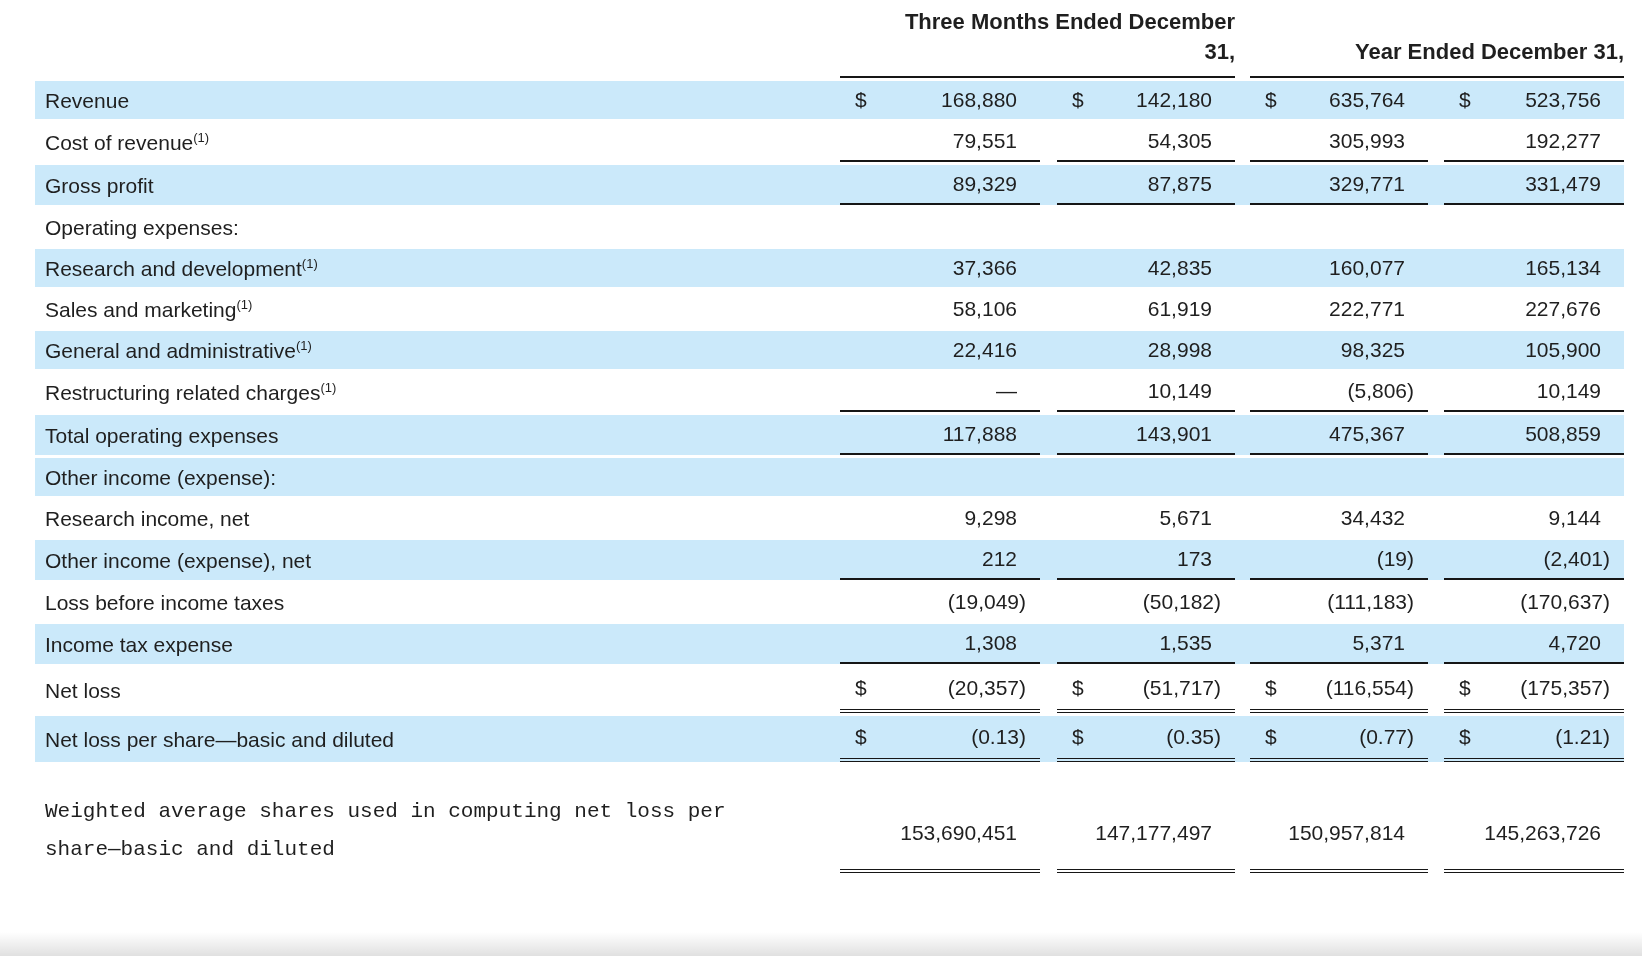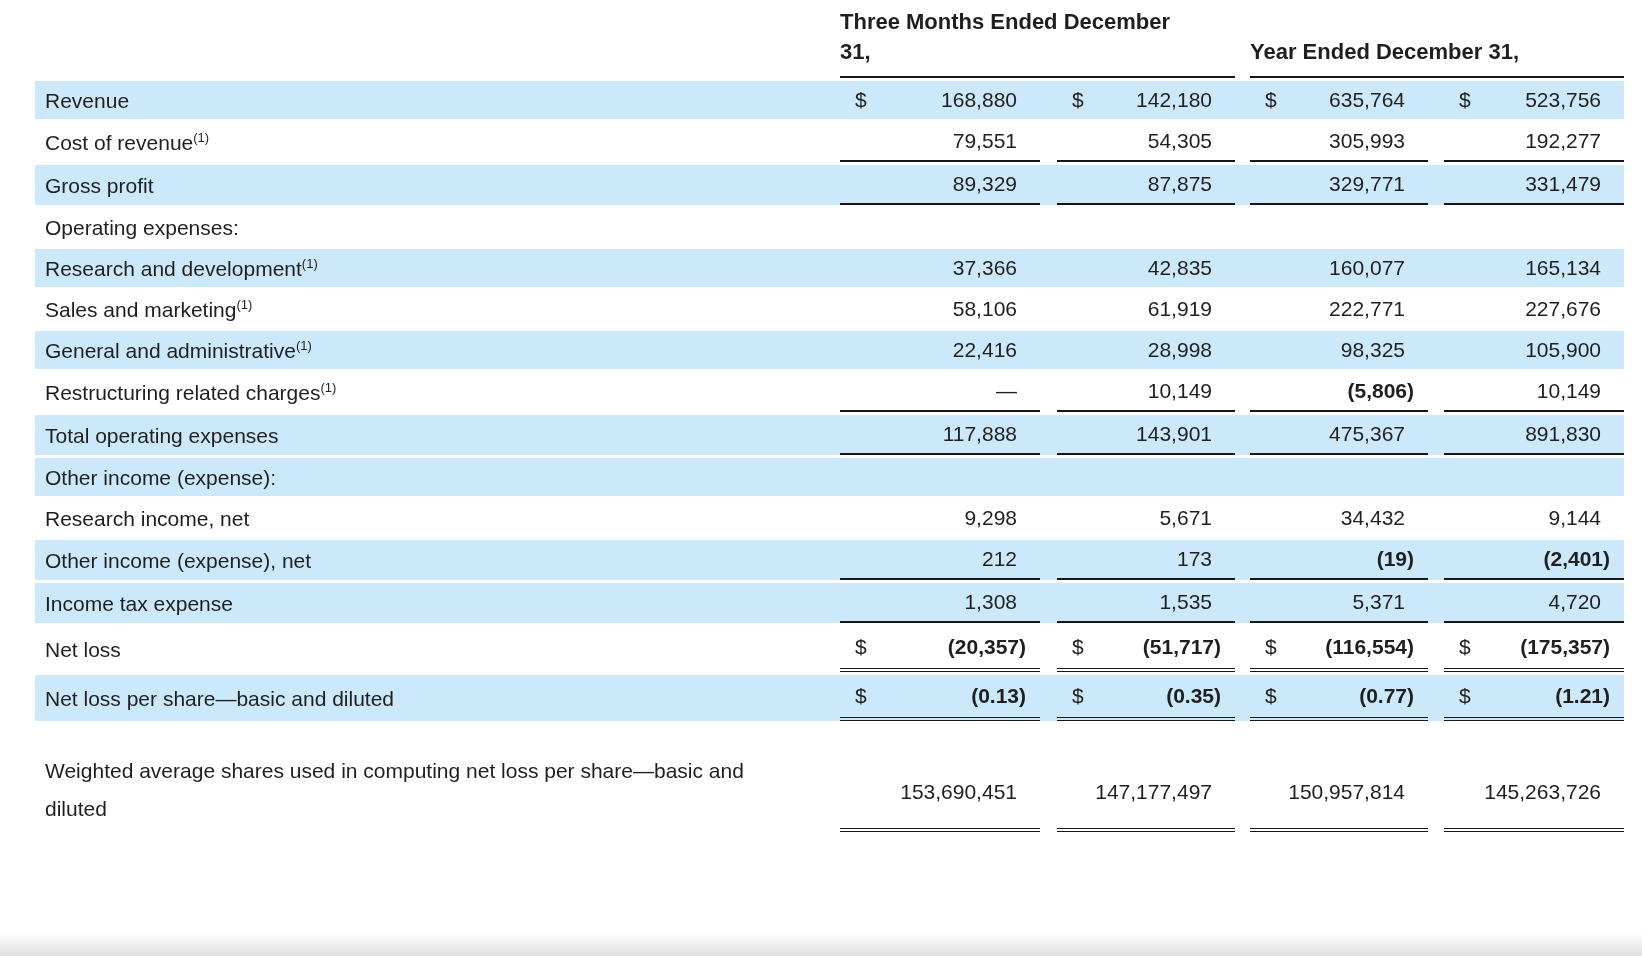--- a/index.html
+++ b/index.html
@@ -16,51 +16,51 @@
     border-spacing: 0 3px;
     table-layout: fixed;
     margin: 4px 0 0 35px;
     width: 1589px;
     font-size: 21px;
   }
   td { padding: 0; vertical-align: middle; height: 38px; }
 
   
   td.phead {
-    text-align: left; font-weight: bold; font-size: 22px;
+    text-align: right; font-weight: bold; font-size: 22px;
     vertical-align: bottom;
     border-bottom: 2px solid #161616;
     padding-bottom: 9px;
   }
   td.phead div { min-height: 30px; line-height: 30px; }
   td.yhead {
     text-align: center; font-weight: bold; font-size: 22px;
     border-bottom: 2px solid #161616;
     height: 40px; padding-bottom: 4px;
     vertical-align: bottom;
   }
 
   
   tr.hl { background: #cbe9fa; }
   td.label { text-align: left; padding-left: 10px; }
   td.label .lbl-wrap { max-width: 750px; display: block; line-height: 37px; }
   td.label.indent { }
   sup { font-size: 13px; line-height: 0; }
   td.dollar { text-align: left; padding-left: 15px; }
   td.value { text-align: right; padding-right: 23px; white-space: nowrap; }
-  td.value.paren { padding-right: 14px; font-weight: bold; }
+  td.value.paren { padding-right: 14px; }
   td.gap { }
 
   td.single { border-bottom: 2px solid #161616; }
   td.double { border-bottom: 4px double #161616; }
 
   tr.big td { height: 42px; }
   tr.tall td { height: 80px; vertical-align: bottom; }
   tr.tall td.value, tr.tall td.dollar { padding-bottom: 24px; }
-  tr.tall td.label { padding-bottom: 4px; }
+  tr.tall td.label { padding-bottom: 4px; font-family: Liberation Mono, monospace; }
   tr.tall td.label .lbl-wrap { line-height: 38px; }
 
   .page-fade {
     position: absolute; left: 0; bottom: 0;
     width: 1642px; height: 24px;
     background: linear-gradient(to bottom, rgba(0,0,0,0), rgba(0,0,0,0.12));
     pointer-events: none;
   }
 </style>
 </head>
@@ -231,21 +231,21 @@
         <td class="dollar single"></td>
         <td class="value single">117,888</td>
         <td class="gap"></td>
         <td class="dollar single"></td>
         <td class="value single">143,901</td>
         <td class="gap"></td>
         <td class="dollar single"></td>
         <td class="value single">475,367</td>
         <td class="gap"></td>
         <td class="dollar single"></td>
-        <td class="value single">891,830</td>
+        <td class="value single">508,859</td>
       </tr>
       <tr class="hl">
         <td class="label">
           <span class="lbl-wrap">Other income (expense):</span>
         </td>
         <td class="dollar "></td>
         <td class="value "></td>
         <td class="gap"></td>
         <td class="dollar "></td>
         <td class="value "></td>
@@ -280,20 +280,36 @@
         <td class="value single">212</td>
         <td class="gap"></td>
         <td class="dollar single"></td>
         <td class="value single">173</td>
         <td class="gap"></td>
         <td class="dollar single"></td>
         <td class="value single paren">(19)</td>
         <td class="gap"></td>
         <td class="dollar single"></td>
         <td class="value single paren">(2,401)</td>
+      </tr>
+      <tr class="">
+        <td class="label">
+          <span class="lbl-wrap">Loss before income taxes</span>
+        </td>
+        <td class="dollar "></td>
+        <td class="value  paren">(19,049)</td>
+        <td class="gap"></td>
+        <td class="dollar "></td>
+        <td class="value  paren">(50,182)</td>
+        <td class="gap"></td>
+        <td class="dollar "></td>
+        <td class="value  paren">(111,183)</td>
+        <td class="gap"></td>
+        <td class="dollar "></td>
+        <td class="value  paren">(170,637)</td>
       </tr>
       <tr class="hl">
         <td class="label">
           <span class="lbl-wrap">Income tax expense</span>
         </td>
         <td class="dollar single"></td>
         <td class="value single">1,308</td>
         <td class="gap"></td>
         <td class="dollar single"></td>
         <td class="value single">1,535</td>

